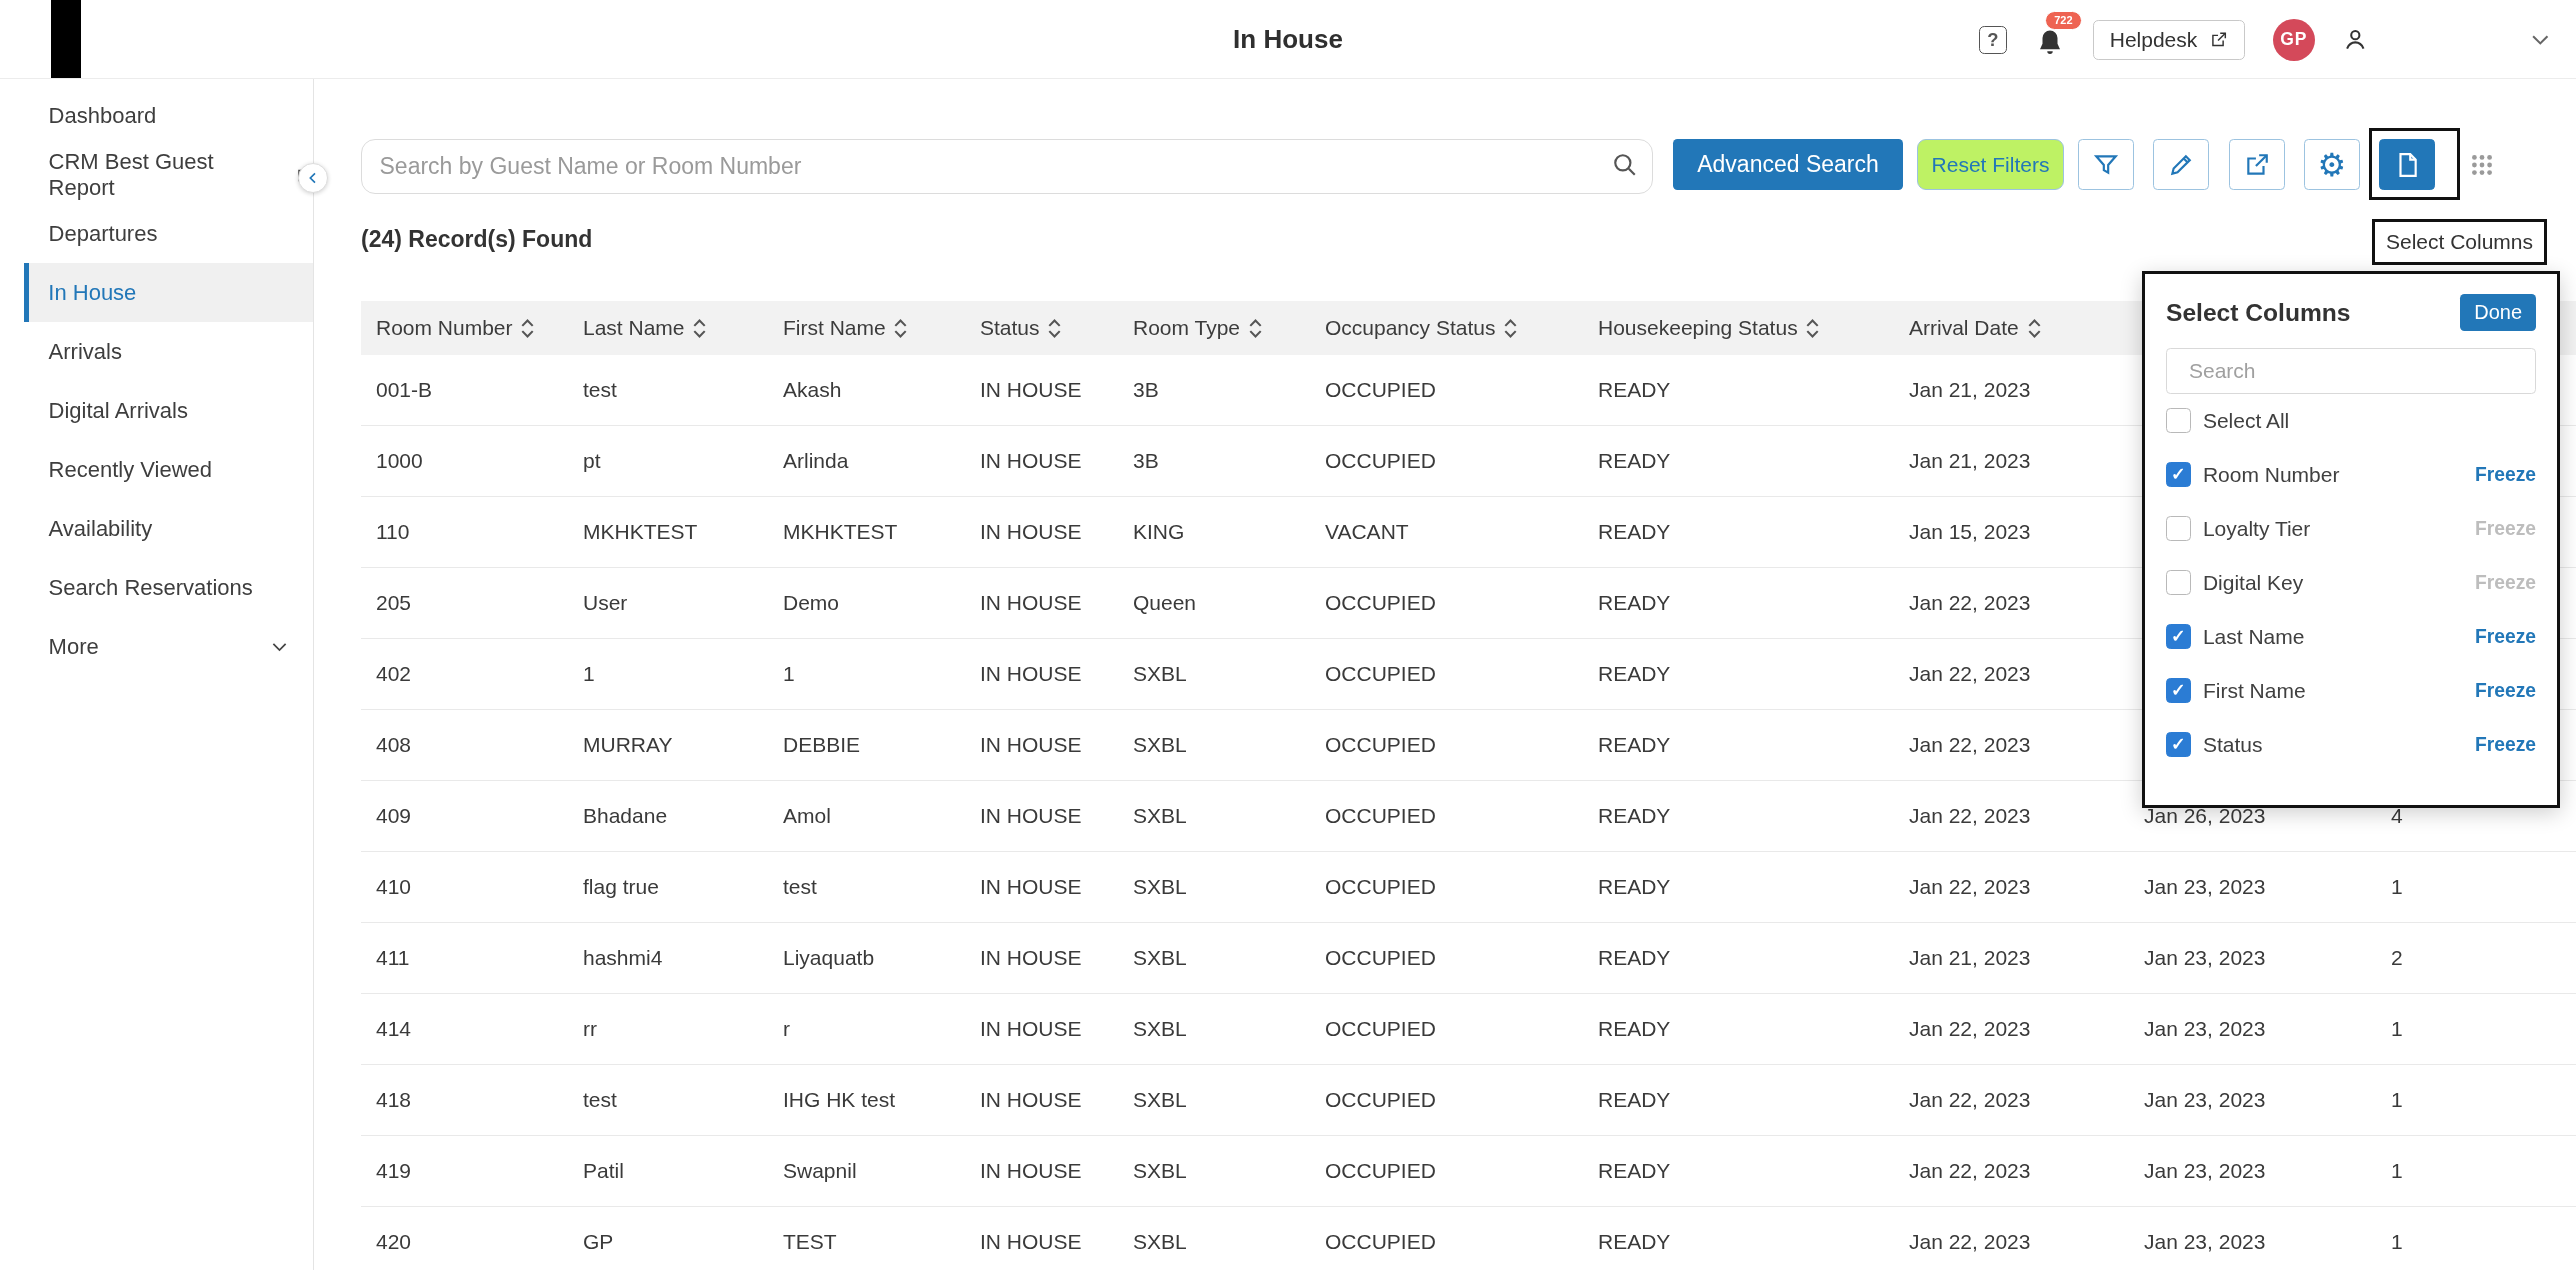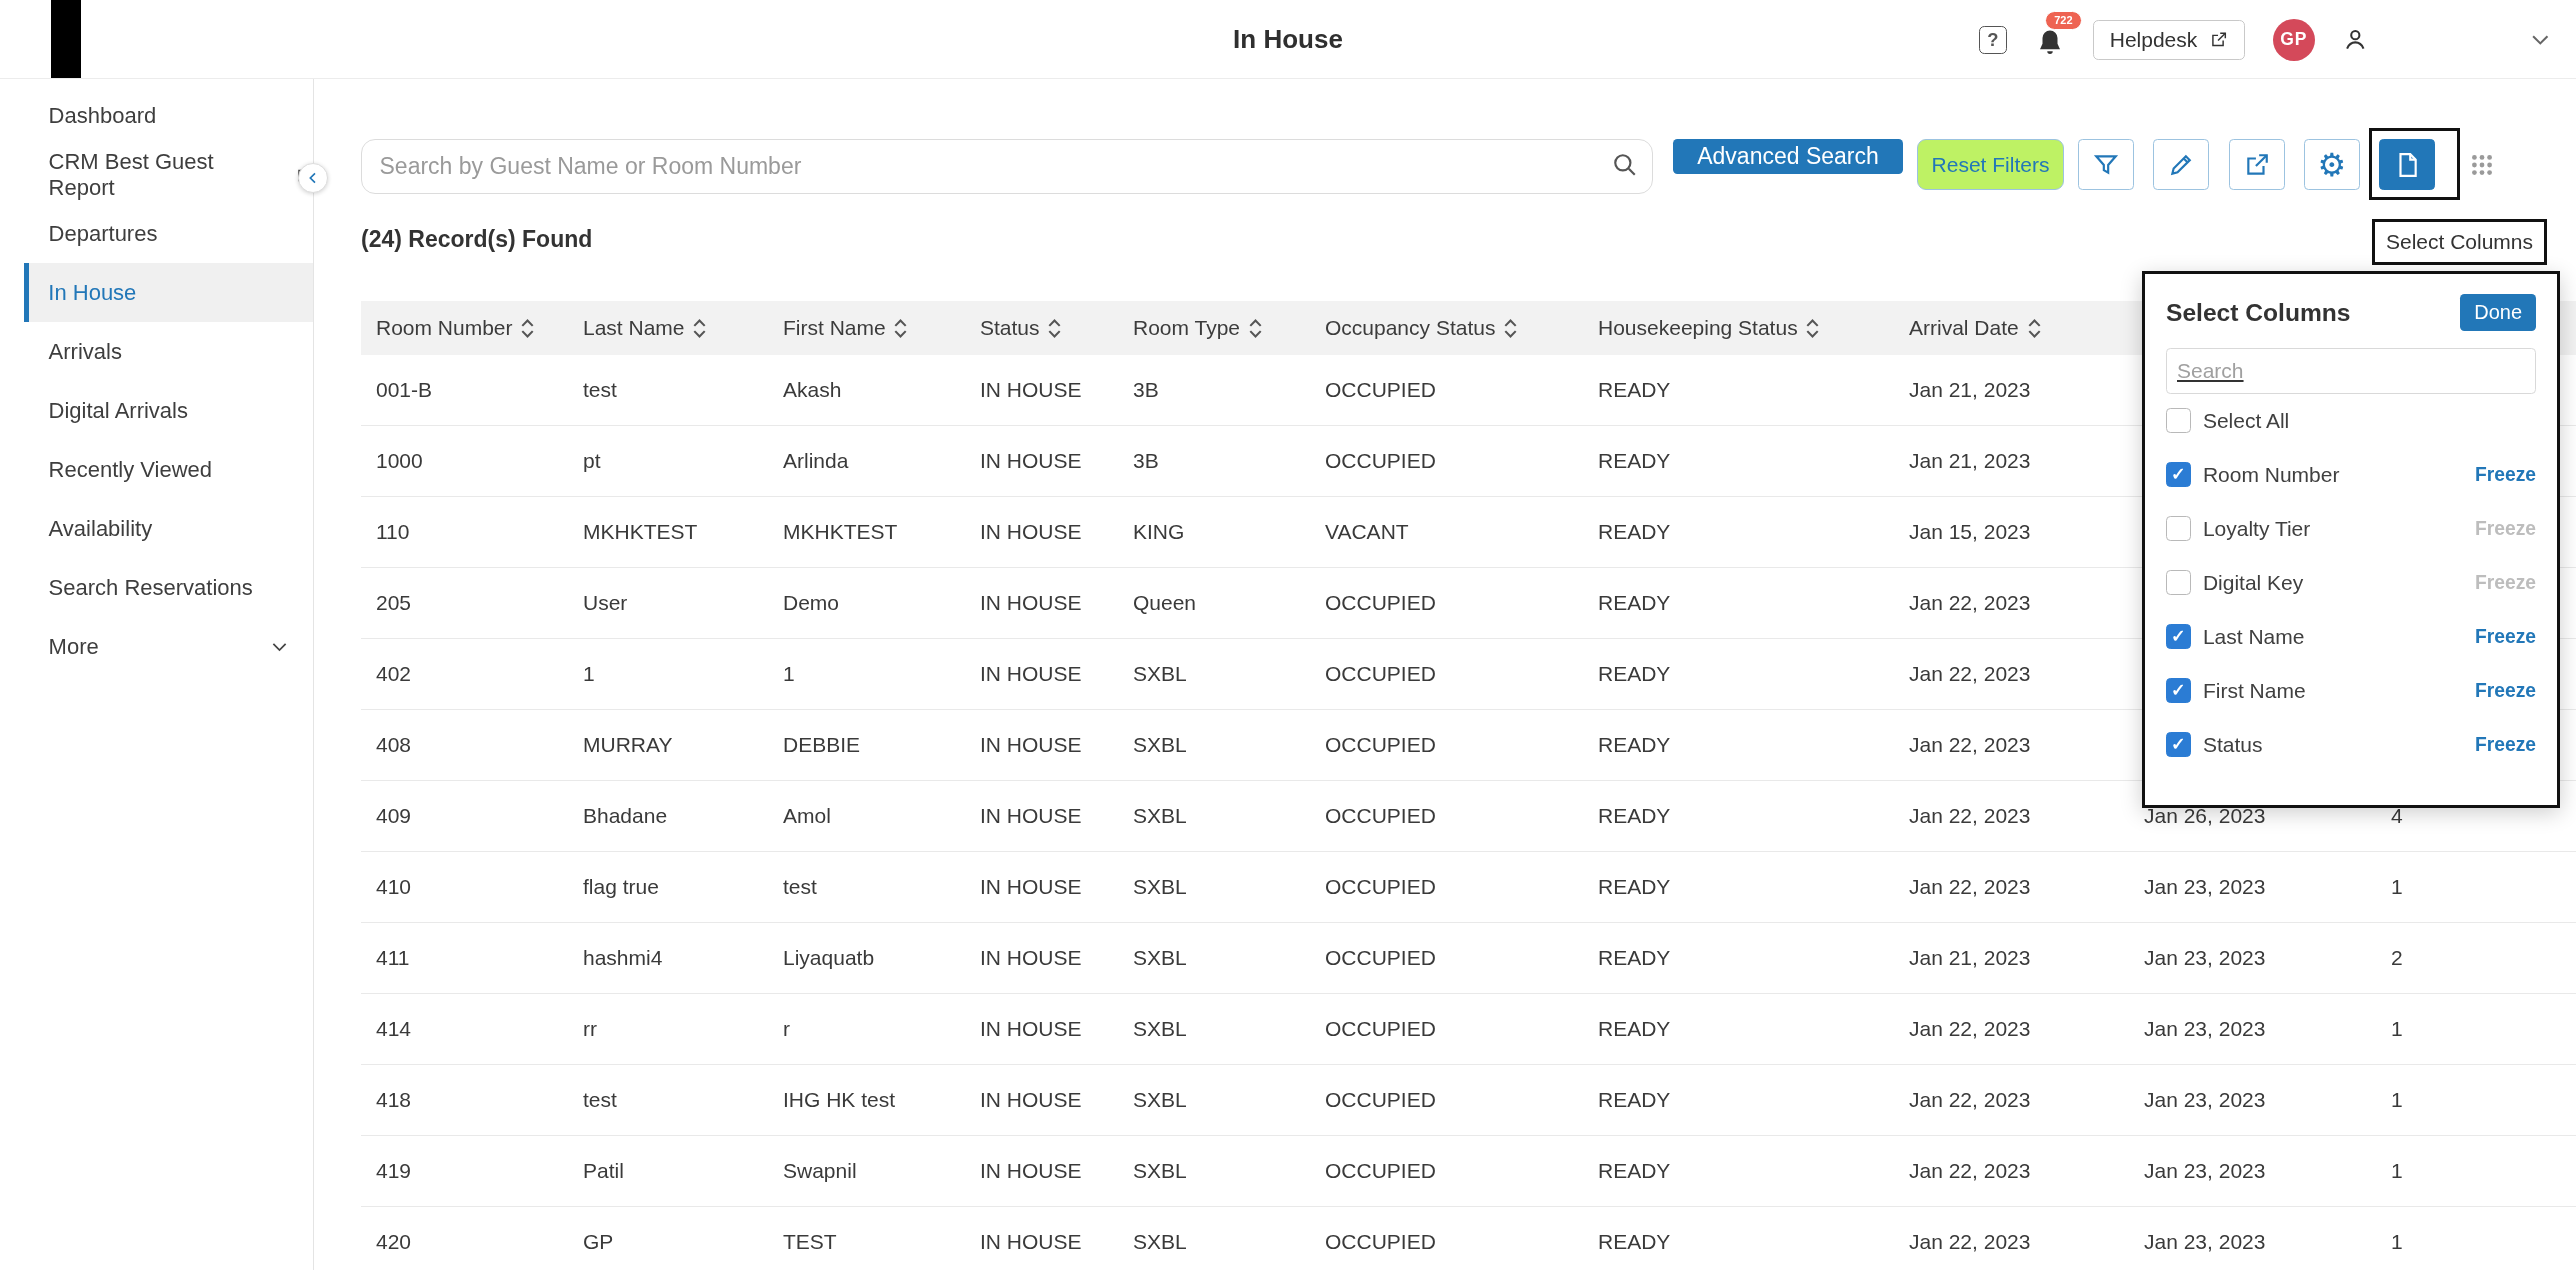--- a/index.html
+++ b/index.html
@@ -33,21 +33,21 @@
   .side-icon{margin-left:10.5px;color:#555;display:flex;}
   .side-icon.right{margin-left:auto;margin-right:23px;color:#444;}
   .collapse-btn{position:absolute;right:-15px;top:84px;width:30px;height:30px;border-radius:50%;background:#fff;border:0.9px solid #ddd;box-shadow:0 0.9px 4.4px rgba(0,0,0,.18);display:flex;align-items:center;justify-content:center;color:var(--accent,#2277b8);cursor:pointer;z-index:25;}
 
   
   .main{position:absolute;left:315px;top:79px;right:0;bottom:0;background:#fff;}
   .search-box{position:absolute;left:46px;top:60px;width:1292px;height:55px;border:0.9px solid #dcdcdc;border-radius:14px;background:#fff;}
   .search-box input{width:100%;height:100%;border:none;outline:none;padding:0 56px 0 17.5px;font-size:23px;color:#333;font-family:inherit;background:transparent;}
   .search-box input::placeholder{color:#9a9a9a;}
   .search-glyph{position:absolute;right:14px;top:12.3px;color:#555;}
-  .adv-btn{position:absolute;left:1358px;top:60px;width:230px;height:35px;background:var(--accent,#2277b8);color:#fff;border:none;border-radius:4.4px;font-size:23px;font-family:inherit;cursor:pointer;}
+  .adv-btn{position:absolute;left:1358px;top:60px;width:230px;height:51px;background:var(--accent,#2277b8);color:#fff;border:none;border-radius:4.4px;font-size:23px;font-family:inherit;cursor:pointer;}
   .reset-btn{position:absolute;left:1602px;top:60px;width:147px;height:51px;background:#bef264;color:var(--accent,#2277b8);border:0.9px solid #9cc3e0;border-radius:9px;font-size:21px;font-family:inherit;cursor:pointer;}
   .icon-row{position:absolute;left:1763px;top:60px;display:flex;gap:19.3px;align-items:center;}
   .tool-btn{width:56px;height:51px;border:0.9px solid #9cc3e0;border-radius:4.4px;background:#fff;color:var(--accent,#2277b8);display:flex;align-items:center;justify-content:center;cursor:pointer;}
   .tool-btn.active{background:var(--accent,#2277b8);border-color:var(--accent,#2277b8);color:#fff;}
   .tool-btn.plain{border:none;color:#9a9a9a;cursor:pointer;}
   .gear-glyph{font-size:32px;line-height:1;}
   .file-outline{position:absolute;left:2054px;top:49px;width:91px;height:72px;border:3.5px solid var(--highlight,#111);pointer-events:none;z-index:40;}
   .tooltip-box{position:absolute;left:2057px;top:140px;width:175px;height:46px;background:#fff;border:3.5px solid var(--highlight,#111);display:flex;align-items:center;justify-content:center;font-size:21px;color:#333;z-index:60;}
   .count-line{position:absolute;left:46px;top:147px;font-size:23px;font-weight:700;color:#333;}
 
@@ -57,21 +57,21 @@
   .t-head{height:54px;background:#f2f2f2;}
   .t-head .cell{display:flex;align-items:center;gap:8.8px;font-size:21px;color:#3c3c3c;cursor:pointer;}
   .t-body-row{height:71px;border-bottom:0.9px solid #e9e9e9;cursor:pointer;}
   .cell{padding-left:15px;font-size:21px;color:#3a3a3a;white-space:nowrap;overflow:hidden;}
 
   
   .panel{position:absolute;left:2142px;top:271px;width:418px;height:537px;background:#fff;border:3.5px solid var(--highlight,#111);box-shadow:0 5.3px 21px rgba(0,0,0,.2);z-index:50;padding:17.5px 21px;}
   .panel-head{display:flex;align-items:center;justify-content:space-between;height:42px;}
   .panel-title{font-size:24.6px;font-weight:700;color:#333;}
   .done-btn{background:var(--accent,#2277b8);color:#fff;border:none;border-radius:4.4px;font-size:20px;padding:7px 14px;font-family:inherit;cursor:pointer;}
-  .panel-search{margin-top:14px;width:100%;height:46px;border:0.9px solid #d9d9d9;border-radius:4.4px;padding:0 10px;font-size:21px;color:#333;font-family:inherit;outline:none;text-decoration:underline;}
+  .panel-search{margin-top:14px;width:100%;height:46px;border:0.9px solid #d9d9d9;border-radius:4.4px;padding:0 22px;font-size:21px;color:#333;font-family:inherit;outline:none;}
   .panel-search::placeholder{color:#a0a0a0;}
   .opt-row{height:54px;display:flex;align-items:center;}
   .cbx{width:24.6px;height:24.6px;border-radius:4.4px;border:1.8px solid #b9b9b9;background:#fff;display:flex;align-items:center;justify-content:center;cursor:pointer;flex:none;}
   .cbx.checked{background:var(--checkbox,#2b7cd4);border-color:var(--checkbox,#2b7cd4);color:#fff;font-size:17.5px;font-weight:700;}
   .opt-label{margin-left:12.3px;font-size:21px;color:#404040;}
   .freeze{margin-left:auto;font-size:19.3px;font-weight:700;cursor:pointer;}
   .freeze.enabled{color:var(--accent,#2277b8);}
   .freeze.disabled{color:#bdbdbd;cursor:default;}
 </style>
 </head>

